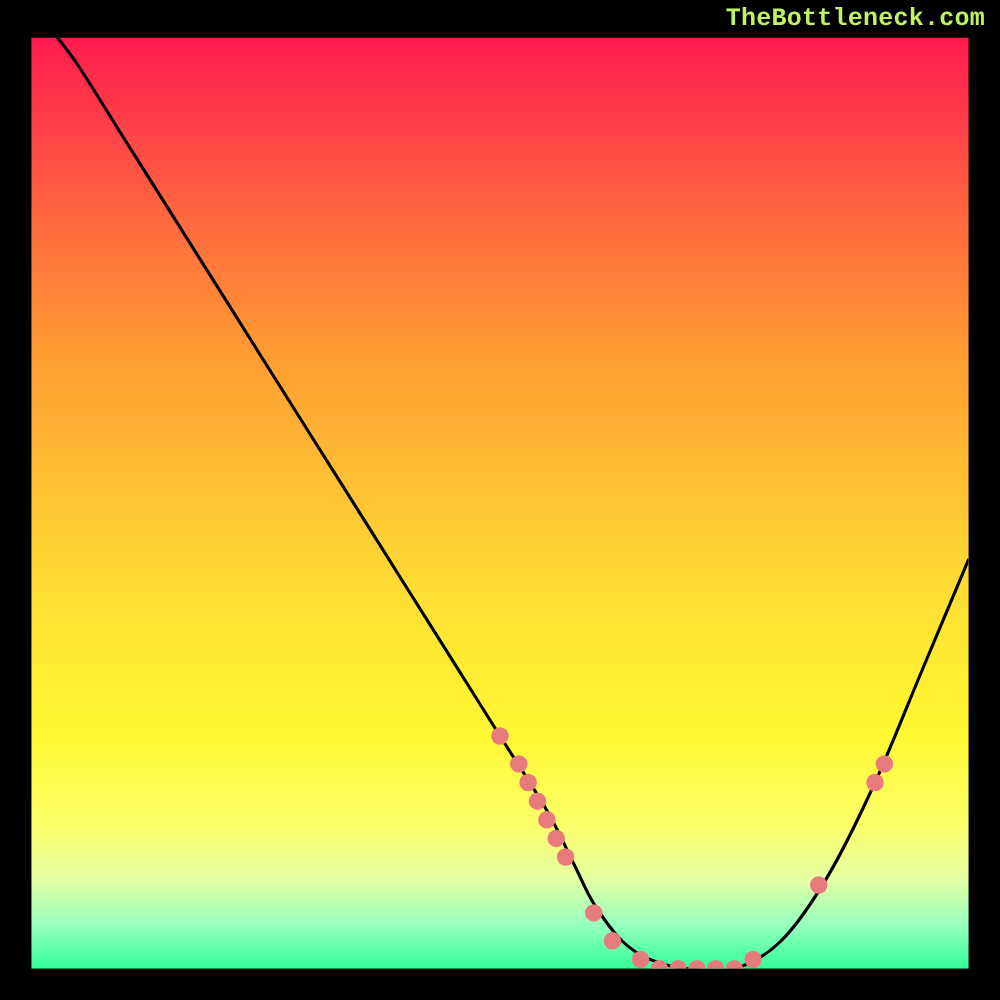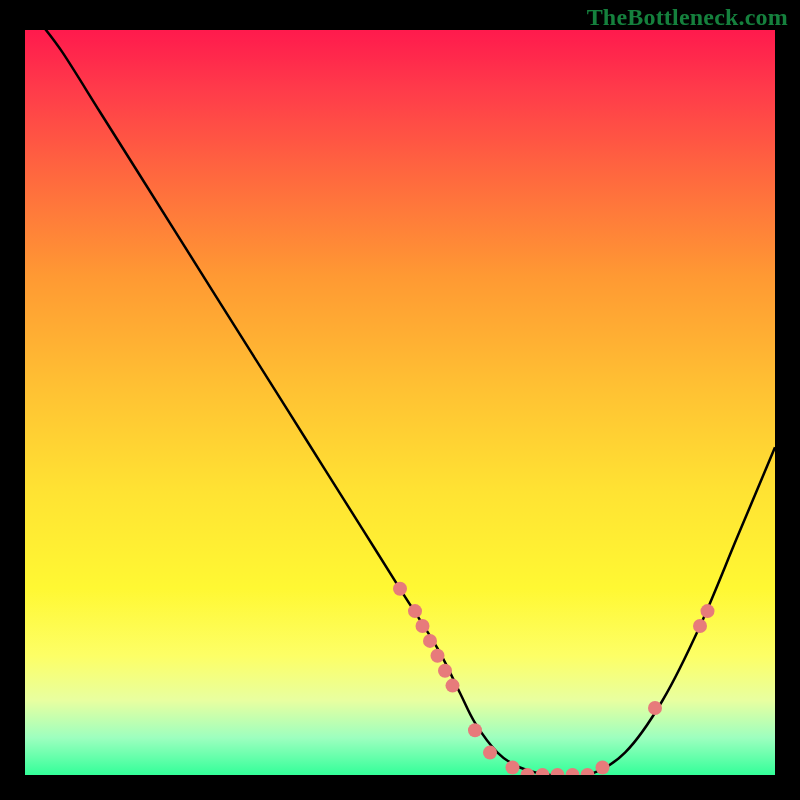--- a/index.html
+++ b/index.html
@@ -43,24 +43,24 @@
       #fdff66 84%,
       #e8ffa0 90%,
       #9dffbf 95%,
       #33ff99 100%
     );
   }
   .watermark {
     position: absolute;
     top: 4px;
     right: 12px;
-    font-family: Liberation Serif, serif;
-    font-size: 24px;
+    font-family: Liberation Mono, monospace;
+    font-size: 20px;
     font-weight: bold;
-    color: #15803d;
+    color: #bef264;
     letter-spacing: 0.2px;
     user-select: none;
   }
   svg.curve {
     position: absolute;
     left: 0;
     top: 0;
     width: 100%;
     height: 100%;
   }

